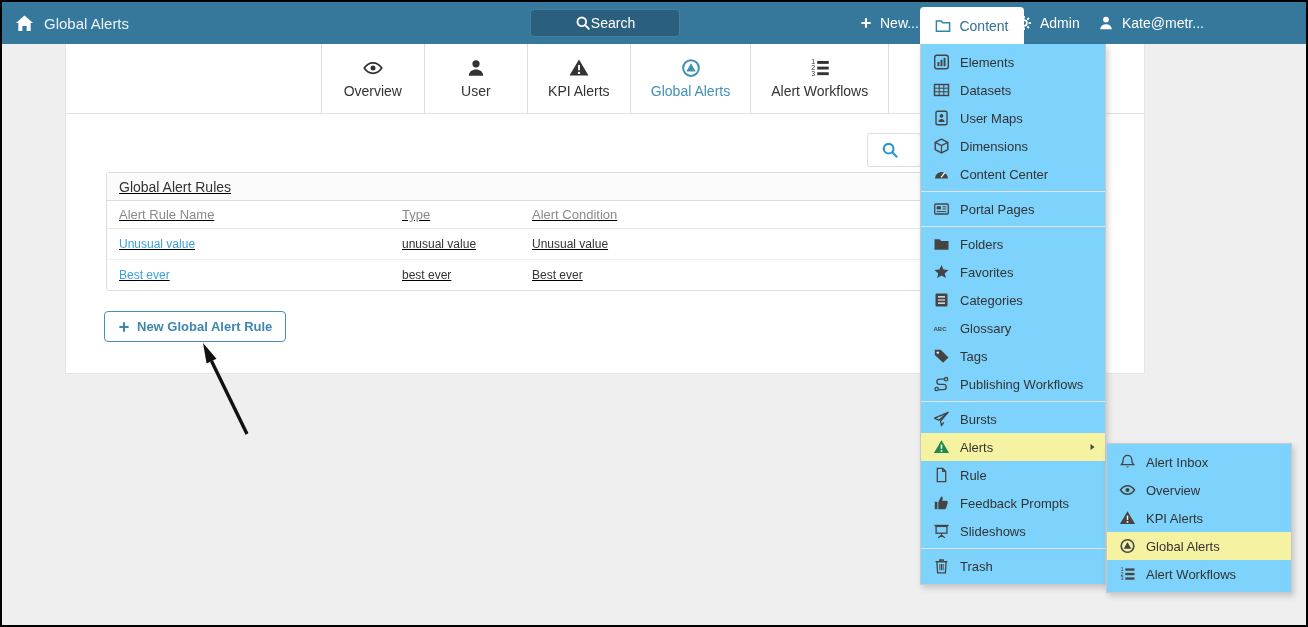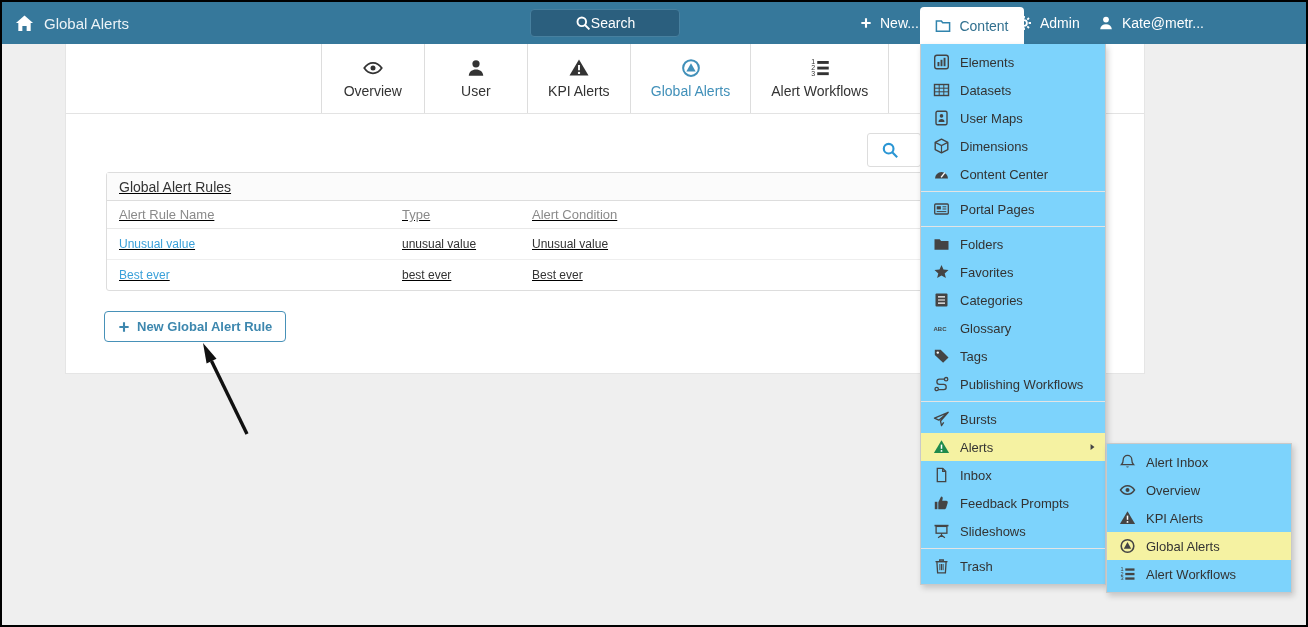--- a/index.html
+++ b/index.html
@@ -371,21 +371,21 @@
           </svg>
         </span>
       </div>
       <div class="menu-item">
         <span class="ic mi-ic">
           <svg viewBox="0 0 16 16" fill="currentColor" xmlns="http://www.w3.org/2000/svg">
             <path d="M3.8 1.3h5.4l3 3v10.4H3.8z" fill="none" stroke="currentColor" stroke-width="1.3"></path>
             <path d="M9.2 1.3v3h3" fill="none" stroke="currentColor" stroke-width="1.3"></path>
           </svg>
         </span>
-        <span class="mi-lbl">Inbox</span>
+        <span class="mi-lbl">Rule</span>
       </div>
       <div class="menu-item">
         <span class="ic mi-ic">
           <svg viewBox="0 0 16 16" fill="currentColor" xmlns="http://www.w3.org/2000/svg">
             <rect x="1.3" y="6.8" width="2.6" height="7.4"></rect>
             <path d="M4.8 14.2V7.3L7.6 1.6c1.1 0 1.9.9 1.6 2.1L8.7 5.8h4.1c1 0 1.7.9 1.4 1.9l-1.5 5.1c-.3 1-.9 1.4-1.9 1.4z"></path>
           </svg>
         </span>
         <span class="mi-lbl">Feedback Prompts</span>
       </div>

